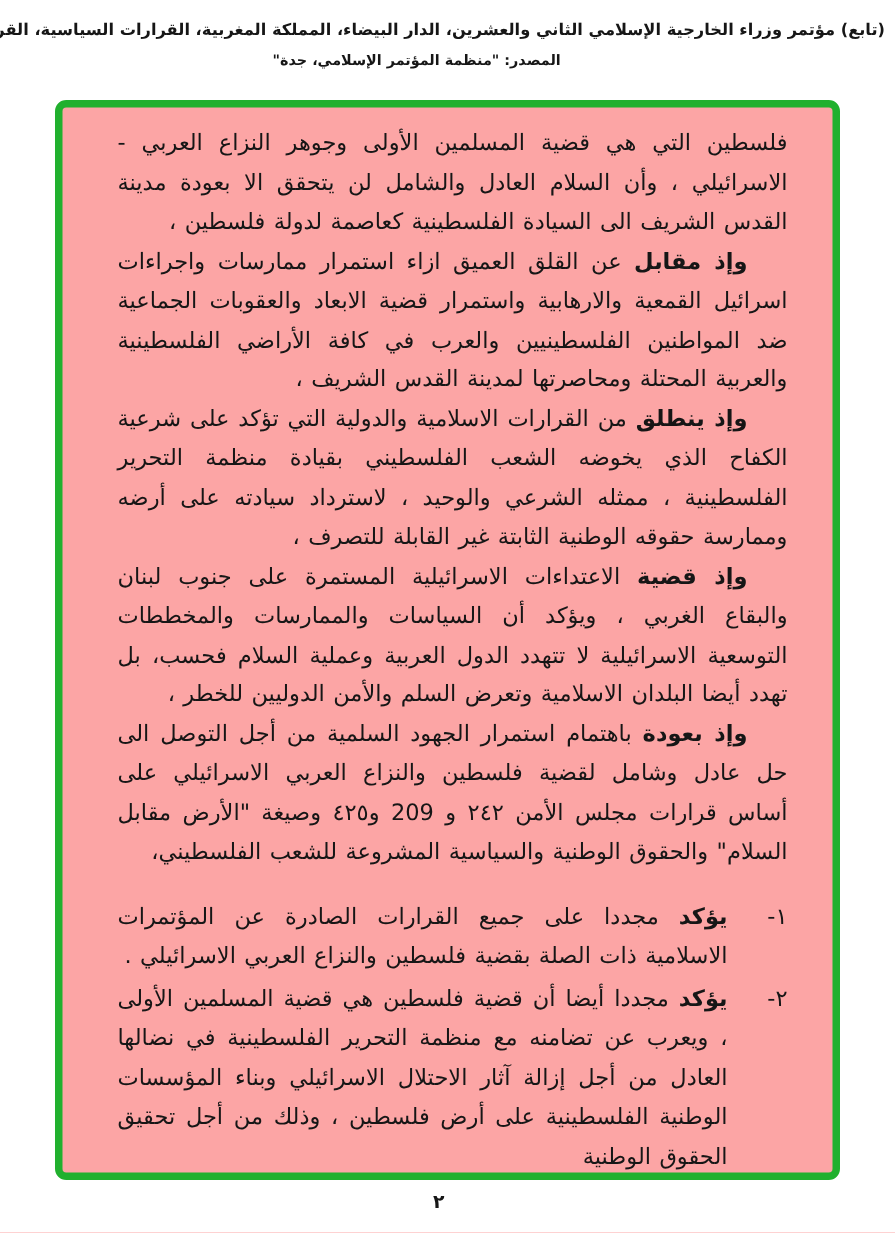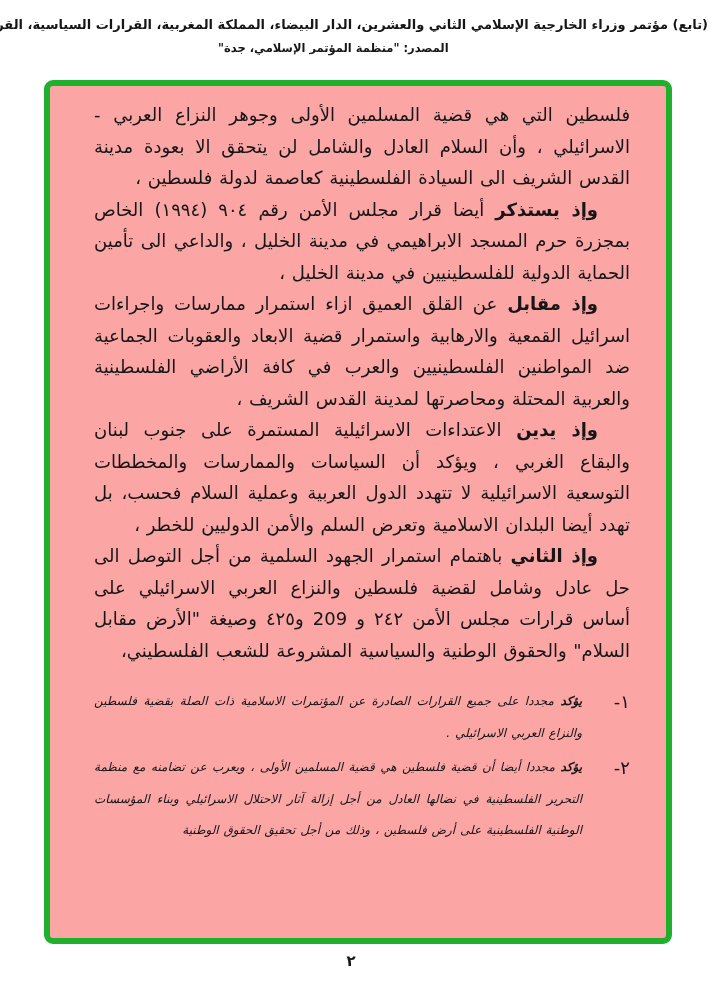--- a/index.html
+++ b/index.html
@@ -68,24 +68,23 @@
     font-size: 18px;
     line-height: 31.5px;
     direction: rtl;
     text-align: right;
   }
   .item-text {
     flex: 1;
     margin-right: 14px;
     direction: rtl;
     text-align: justify;
-    font-size: 12px;
+    font-size: 18px;
     line-height: 31.5px;
     word-spacing: 1px;
-    font-style: italic;
   }
   
   .pagenum {
     position: absolute;
     left: 0; right: 14px;
     bottom: 16px;
     text-align: center;
     font-size: 15px;
     font-weight: bold;
   }
@@ -95,28 +94,28 @@
 
 <header class="hdr">
   <div class="hdr-line1">(تابع) مؤتمر وزراء الخارجية الإسلامي الثاني والعشرين، الدار البيضاء، المملكة المغربية، القرارات السياسية، القرار الرقم ٢٢/١-س</div>
   <div class="hdr-line2">المصدر:  "منظمة المؤتمر الإسلامي، جدة"</div>
 </header>
 
 <main class="frame" style="border-color: rgb(33, 176, 46);">
 
   <p class="para"><span class="lead"></span><span>فلسطين التي هي قضية المسلمين الأولى وجوهر النزاع العربي - الاسرائيلي ، وأن السلام العادل والشامل لن يتحقق الا بعودة مدينة القدس الشريف الى السيادة الفلسطينية كعاصمة لدولة فلسطين ،</span></p>
 
-  <p class="para opener"><span class="lead">وإذ يستذكر</span><span> أيضا قرار مجلس الأمن رقم ٩٠٤ (١٩٩٤) الخاص بمجزرة حرم المسجد الابراهيمي في مدينة الخليل ، والداعي الى تأمين الحماية الدولية للفلسطينيين في مدينة الخليل ،</span></p>
 
   <p class="para opener"><span class="lead">وإذ مقابل</span><span> عن القلق العميق ازاء استمرار ممارسات واجراءات اسرائيل القمعية والارهابية واستمرار قضية الابعاد والعقوبات الجماعية ضد المواطنين الفلسطينيين والعرب في كافة الأراضي الفلسطينية والعربية المحتلة ومحاصرتها لمدينة القدس الشريف ،</span></p>
 
+  <p class="para opener"><span class="lead">وإذ ينطلق</span><span> من القرارات الاسلامية والدولية التي تؤكد على شرعية الكفاح الذي يخوضه الشعب الفلسطيني بقيادة منظمة التحرير الفلسطينية ، ممثله الشرعي والوحيد ، لاسترداد سيادته على أرضه وممارسة حقوقه الوطنية الثابتة غير القابلة للتصرف ،</span></p>
 
-  <p class="para opener"><span class="lead">وإذ يدين</span><span> الاعتداءات الاسرائيلية المستمرة على جنوب لبنان والبقاع الغربي ، ويؤكد أن السياسات والممارسات والمخططات التوسعية الاسرائيلية لا تتهدد الدول العربية وعملية السلام فحسب، بل تهدد أيضا البلدان الاسلامية وتعرض السلم والأمن الدوليين للخطر ،</span></p>
+  <p class="para opener"><span class="lead">وإذ قضية</span><span> الاعتداءات الاسرائيلية المستمرة على جنوب لبنان والبقاع الغربي ، ويؤكد أن السياسات والممارسات والمخططات التوسعية الاسرائيلية لا تتهدد الدول العربية وعملية السلام فحسب، بل تهدد أيضا البلدان الاسلامية وتعرض السلم والأمن الدوليين للخطر ،</span></p>
 
-  <p class="para opener"><span class="lead">وإذ الثاني</span><span> باهتمام استمرار الجهود السلمية من أجل التوصل الى حل عادل وشامل لقضية فلسطين والنزاع العربي الاسرائيلي على أساس قرارات مجلس الأمن ٢٤٢ و 209 و٤٢٥ وصيغة "الأرض مقابل السلام" والحقوق الوطنية والسياسية المشروعة للشعب الفلسطيني،</span></p>
+  <p class="para opener"><span class="lead">وإذ بعودة</span><span> باهتمام استمرار الجهود السلمية من أجل التوصل الى حل عادل وشامل لقضية فلسطين والنزاع العربي الاسرائيلي على أساس قرارات مجلس الأمن ٢٤٢ و 209 و٤٢٥ وصيغة "الأرض مقابل السلام" والحقوق الوطنية والسياسية المشروعة للشعب الفلسطيني،</span></p>
 
   <section class="items">
 
     <div class="item">
       <span class="item-num">١-</span>
       <span class="item-text"><span class="lead">يؤكد</span><span> مجددا على جميع القرارات الصادرة عن المؤتمرات الاسلامية ذات الصلة بقضية فلسطين والنزاع العربي الاسرائيلي .</span></span>
     </div>
 
     <div class="item">
       <span class="item-num">٢-</span>

